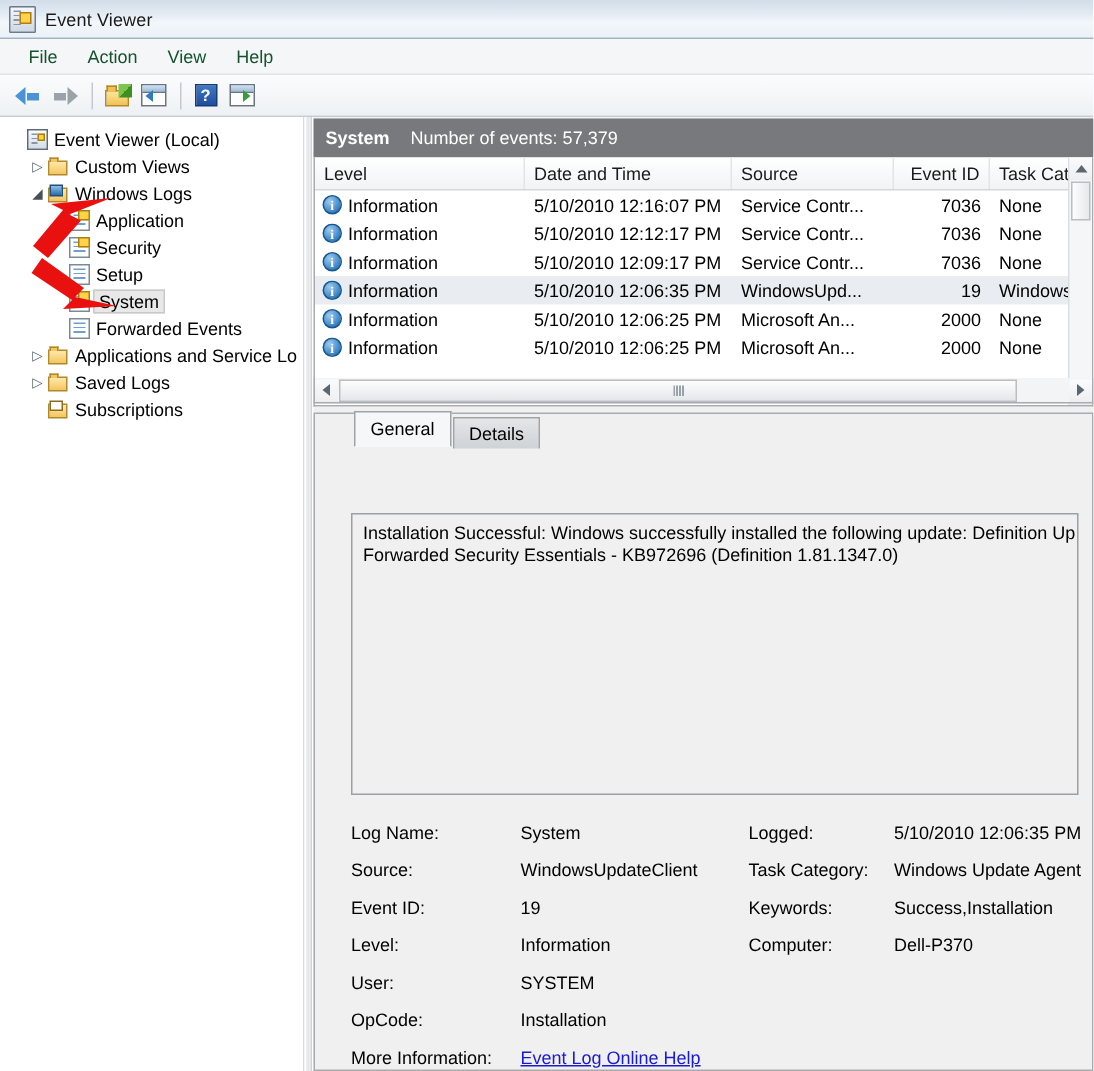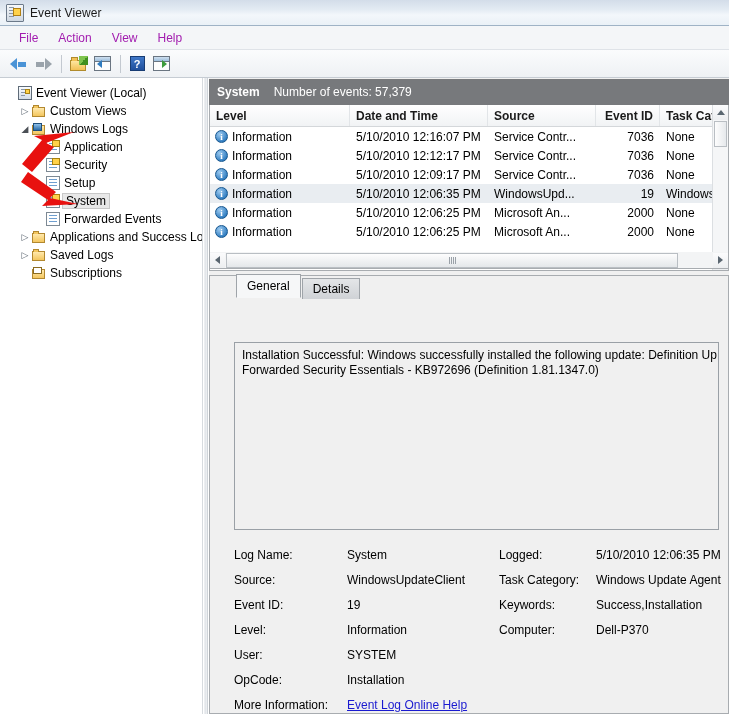--- a/index.html
+++ b/index.html
@@ -48,21 +48,21 @@
   
   .menubar {
     position: absolute; left: 0; top: 26px; width: 729px; height: 24px;
     background: #f4f6f8;
     border-bottom: 1px solid #dfe3e8;
     display: flex; align-items: center;
     box-sizing: border-box;
     padding-left: 10px;
   }
   .menu-item {
-    font-size: 12px; color: #a21caf;
+    font-size: 12px; color: #14532d;
     padding: 2px 9px; margin-right: 2px;
     cursor: default;
   }
 
   
   .toolbar {
     position: absolute; left: 0; top: 50px; width: 729px; height: 28px;
     background: linear-gradient(to bottom, #fbfcfd, #eef1f4);
     border-bottom: 1px solid #c6ccd3;
     display: flex; align-items: center;
@@ -229,21 +229,20 @@
     background: #ffffff;
     border: 1px solid #a8acb0; border-top: none;
     box-sizing: border-box; overflow: hidden;
   }
   .col-head {
     display: flex; height: 22px;
     background: linear-gradient(to bottom,#ffffff,#f1f3f5);
     border-bottom: 1px solid #d4d7da;
     font-size: 12px; color: #1a1a1a;
     box-sizing: border-box;
-    font-weight: bold;
   }
   .col-head .ch {
     display: flex; align-items: center;
     border-right: 1px solid #e2e5e8;
     padding: 0 6px; box-sizing: border-box;
     overflow: hidden; white-space: nowrap;
   }
   .col-head .ch.num { justify-content: flex-end; }
 
   .rows { position: relative; }
@@ -444,21 +443,21 @@
           <span class="tlabel">System</span>
         </div>
         <div class="tree-row" style="padding-left: 32px;">
           <span class="twisty"></span>
           <span class="ti log"></span>
           <span class="tlabel">Forwarded Events</span>
         </div>
         <div class="tree-row" style="padding-left: 18px;">
           <span class="twisty">▷</span>
           <span class="ti folder"></span>
-          <span class="tlabel">Applications and Success Lo</span>
+          <span class="tlabel">Applications and Service Lo</span>
         </div>
         <div class="tree-row" style="padding-left: 18px;">
           <span class="twisty">▷</span>
           <span class="ti folder"></span>
           <span class="tlabel">Saved Logs</span>
         </div>
         <div class="tree-row" style="padding-left: 18px;">
           <span class="twisty"></span>
           <span class="ti folder subs"></span>
           <span class="tlabel">Subscriptions</span>

